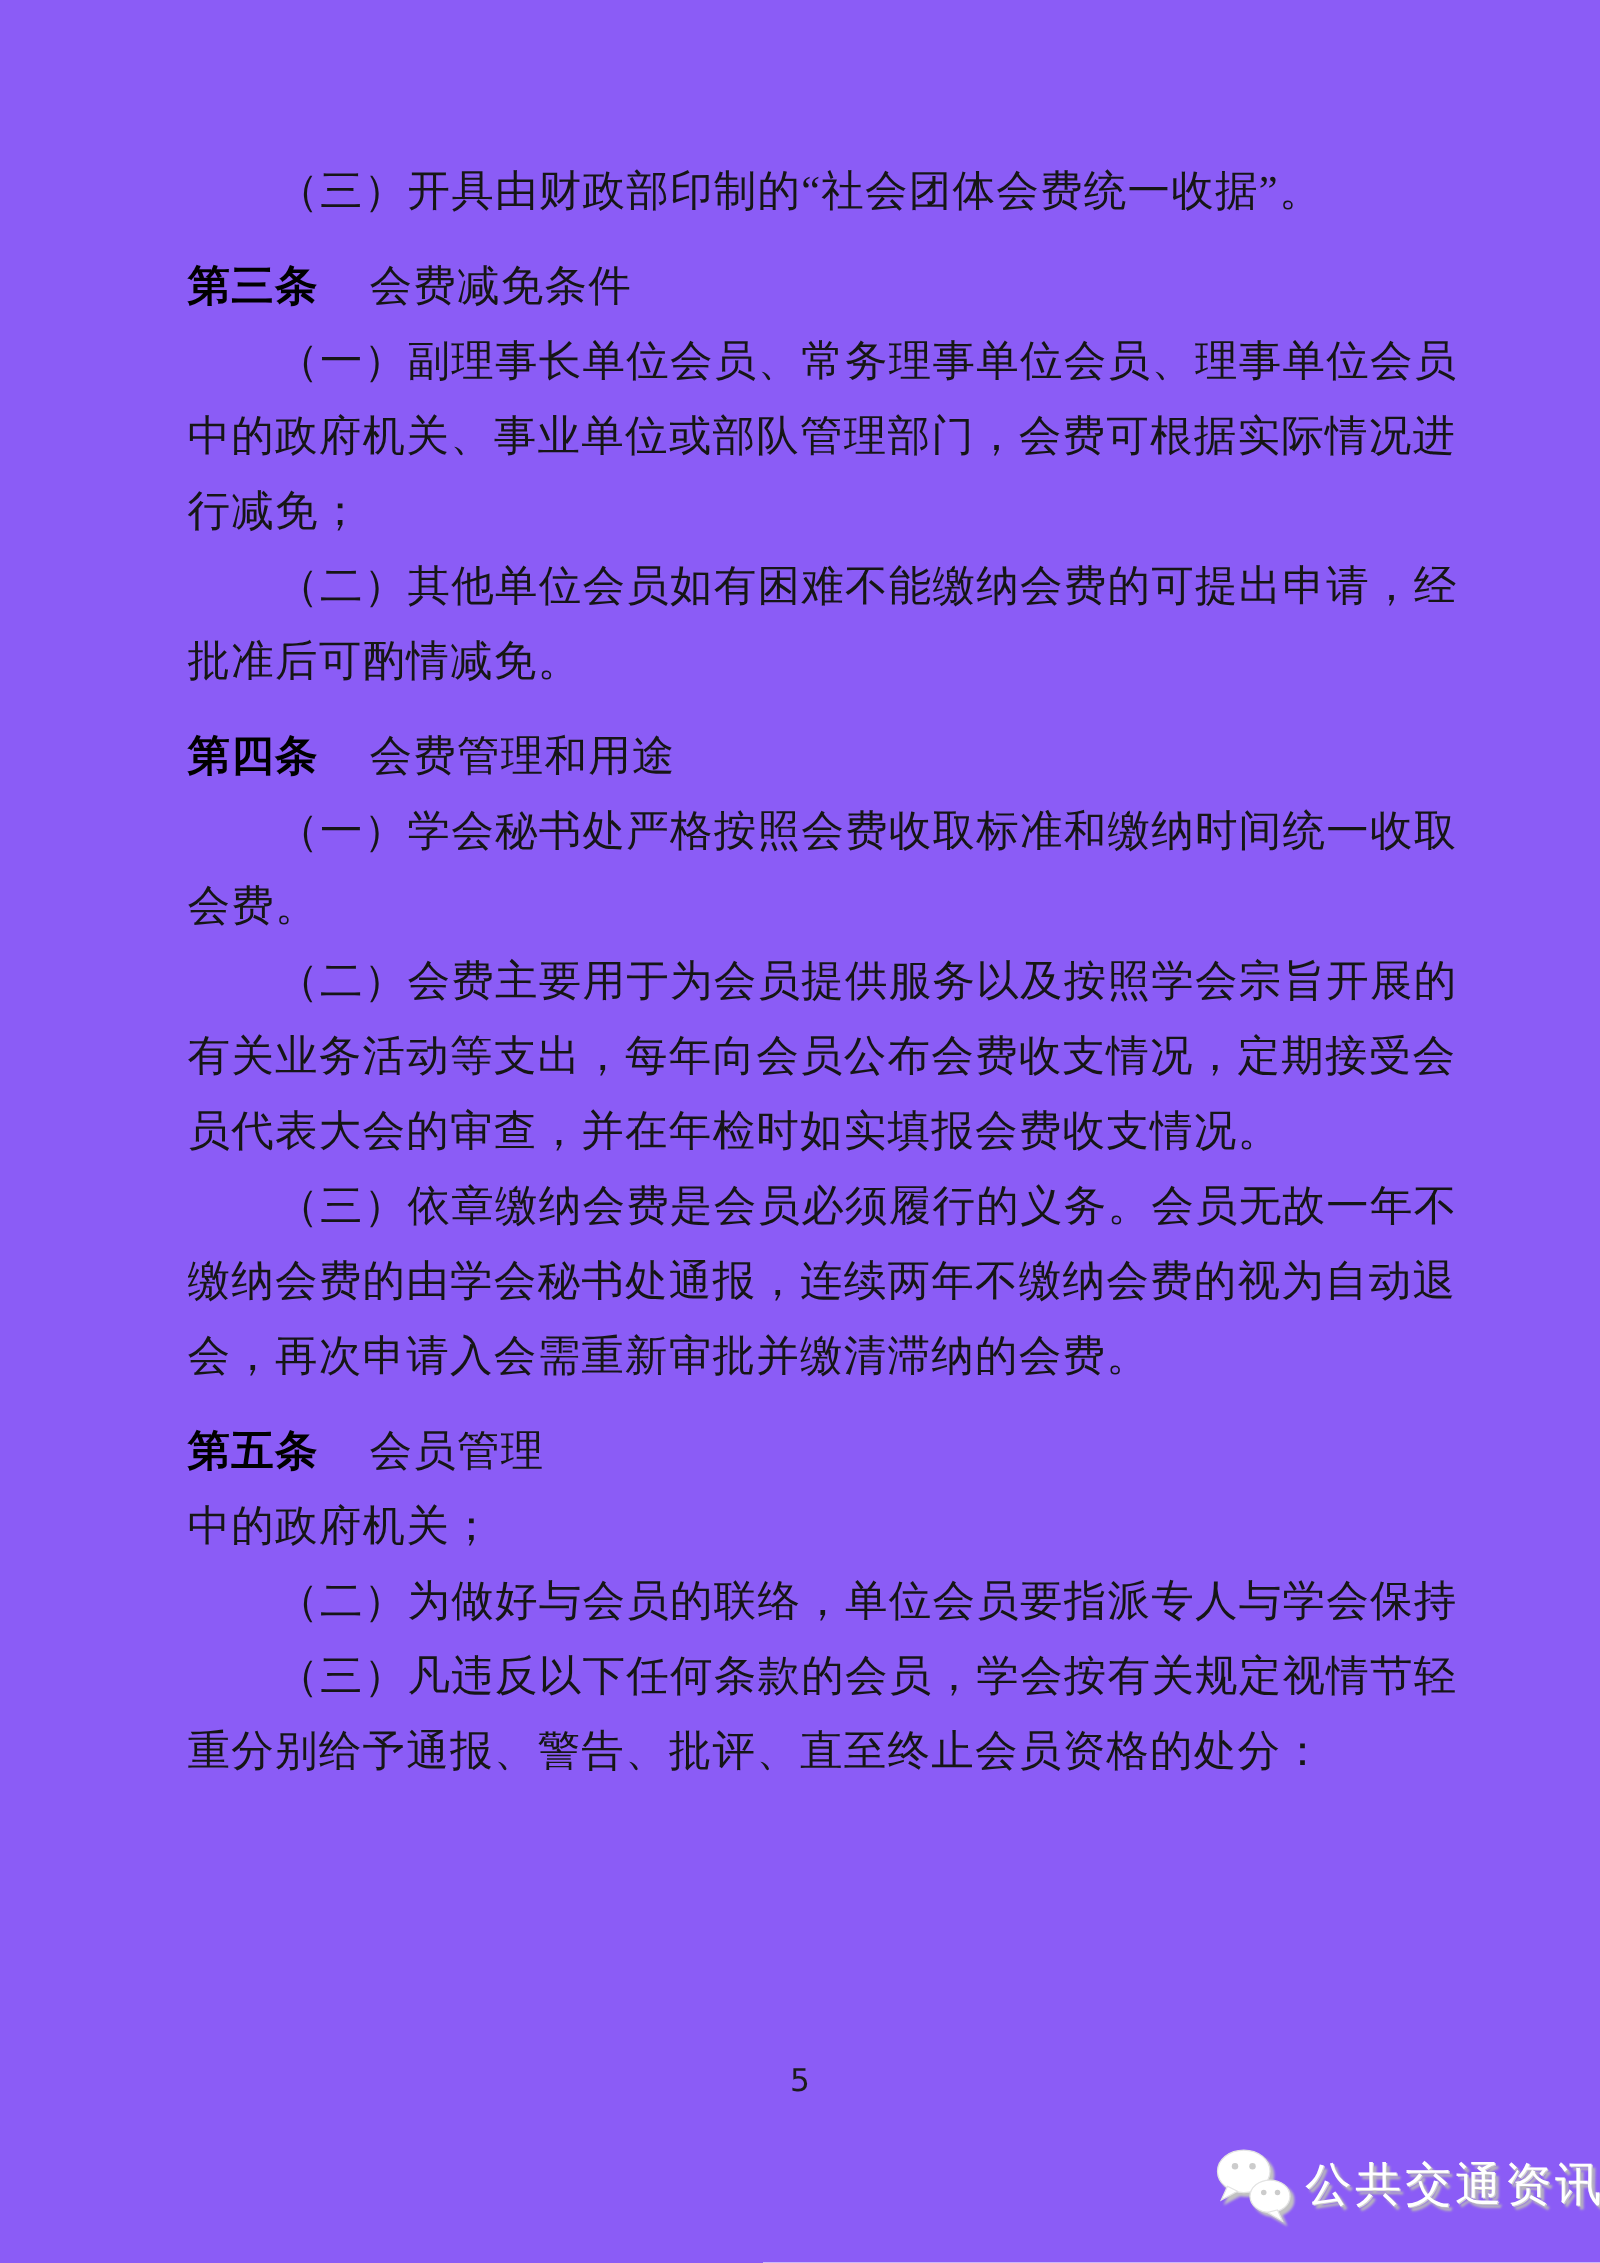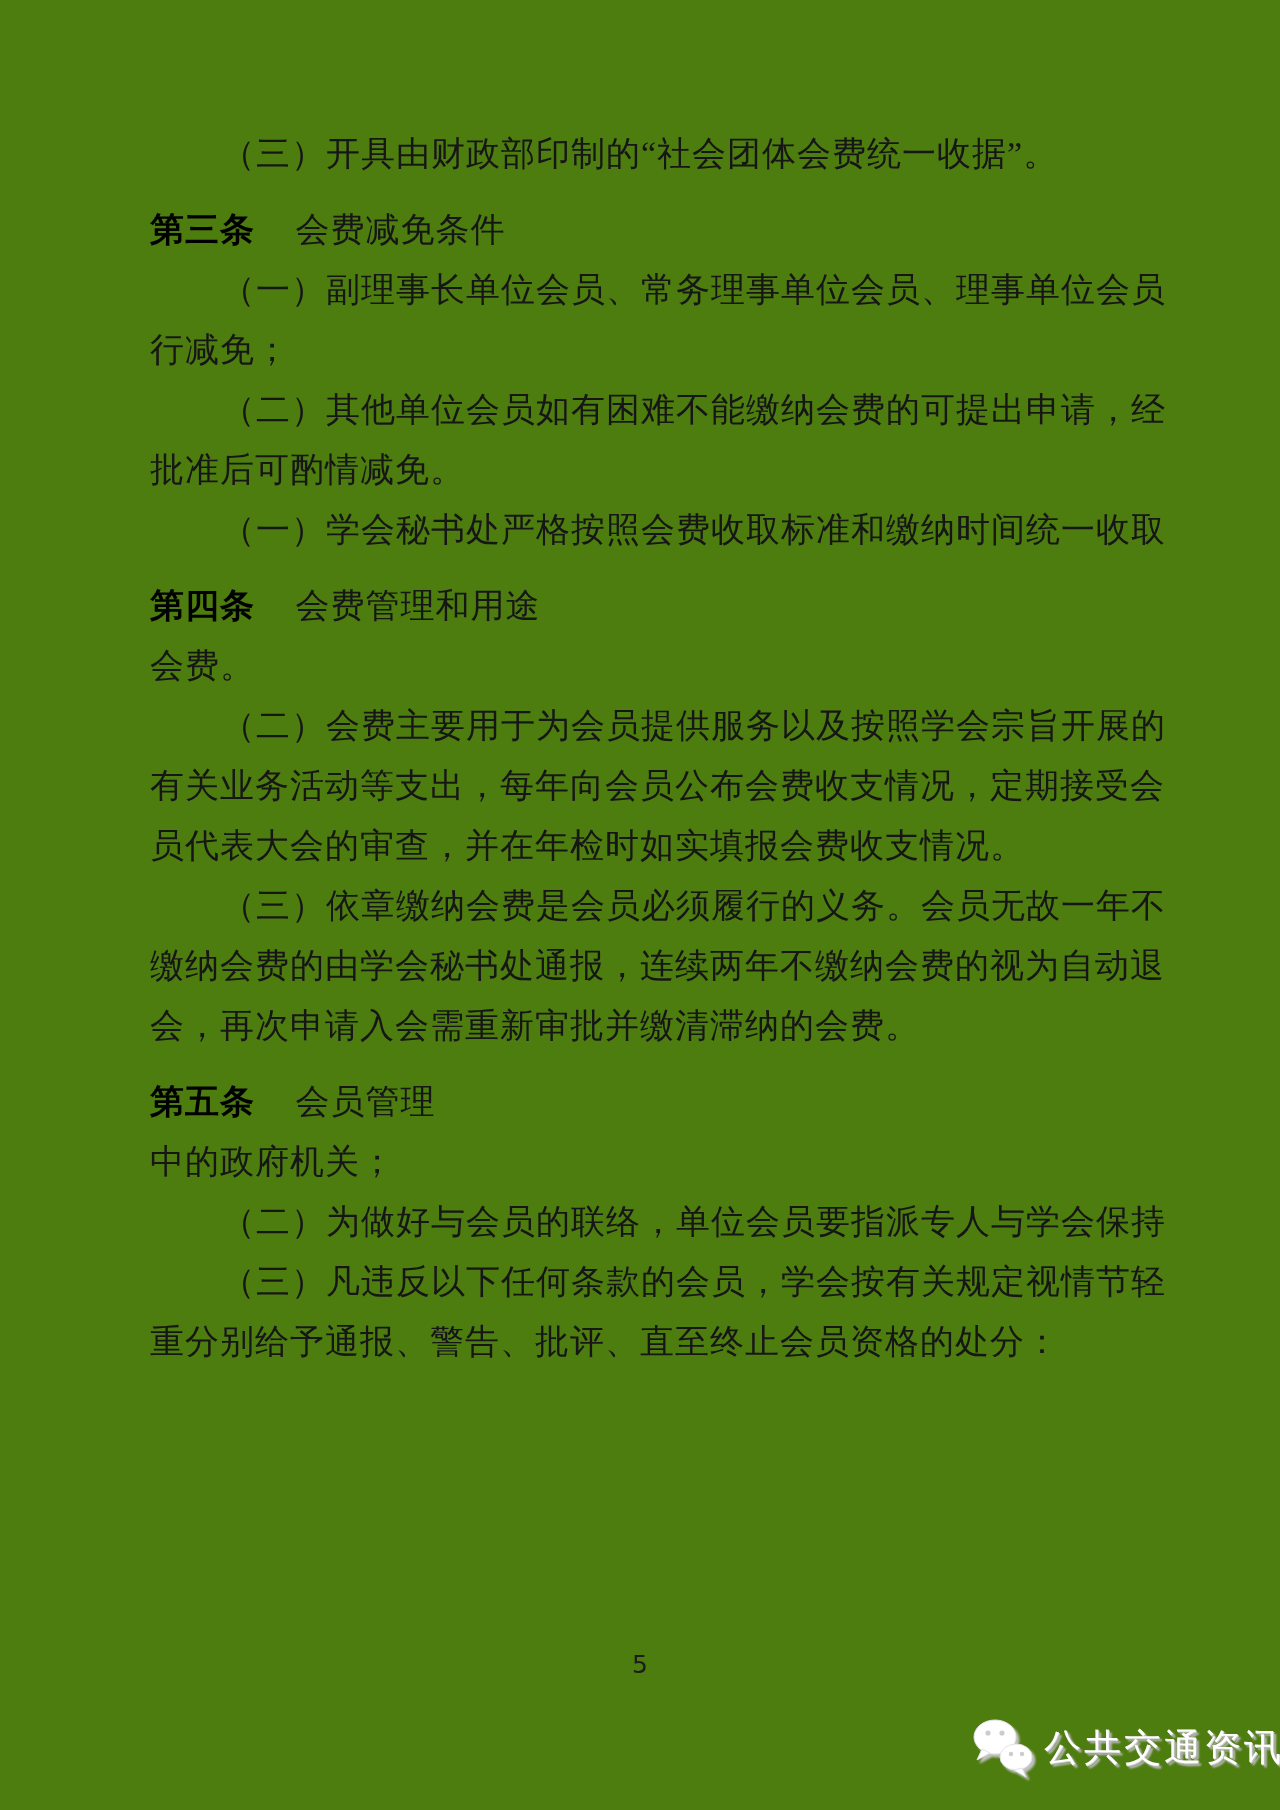--- a/index.html
+++ b/index.html
@@ -7,21 +7,21 @@
   body {
     width: 1280px;
     height: 1810px;
     position: relative;
     overflow: hidden;
     font-family: "Liberation Serif", "DejaVu Serif", serif;
   }
   .page {
     position: absolute;
     inset: 0;
-    background: #4d7c0f;
+    background: #8b5cf6;
   }
   .doc {
     position: absolute;
     left: 150px;
     top: 124px;
     width: 990px;
   }
   .line {
     height: 60px;
     line-height: 60px;
@@ -75,30 +75,31 @@
 
   <div class="doc">
     <div class="line indent">（三）开具由财政部印制的“社会团体会费统一收据”。</div>
 
     <div class="line heading">
       <span class="hnum">第三条</span>
       <span class="htitle">会费减免条件</span>
     </div>
 
     <div class="line indent">（一）副理事长单位会员、常务理事单位会员、理事单位会员</div>
+    <div class="line">中的政府机关、事业单位或部队管理部门，会费可根据实际情况进</div>
     <div class="line">行减免；</div>
     <div class="line indent">（二）其他单位会员如有困难不能缴纳会费的可提出申请，经</div>
     <div class="line">批准后可酌情减免。</div>
-
-    <div class="line indent">（一）学会秘书处严格按照会费收取标准和缴纳时间统一收取</div>
 
     <div class="line heading">
       <span class="hnum">第四条</span>
       <span class="htitle">会费管理和用途</span>
     </div>
+
+    <div class="line indent">（一）学会秘书处严格按照会费收取标准和缴纳时间统一收取</div>
     <div class="line">会费。</div>
     <div class="line indent">（二）会费主要用于为会员提供服务以及按照学会宗旨开展的</div>
     <div class="line">有关业务活动等支出，每年向会员公布会费收支情况，定期接受会</div>
     <div class="line">员代表大会的审查，并在年检时如实填报会费收支情况。</div>
     <div class="line indent">（三）依章缴纳会费是会员必须履行的义务。会员无故一年不</div>
     <div class="line">缴纳会费的由学会秘书处通报，连续两年不缴纳会费的视为自动退</div>
     <div class="line">会，再次申请入会需重新审批并缴清滞纳的会费。</div>
 
     <div class="line heading">
       <span class="hnum">第五条</span>

